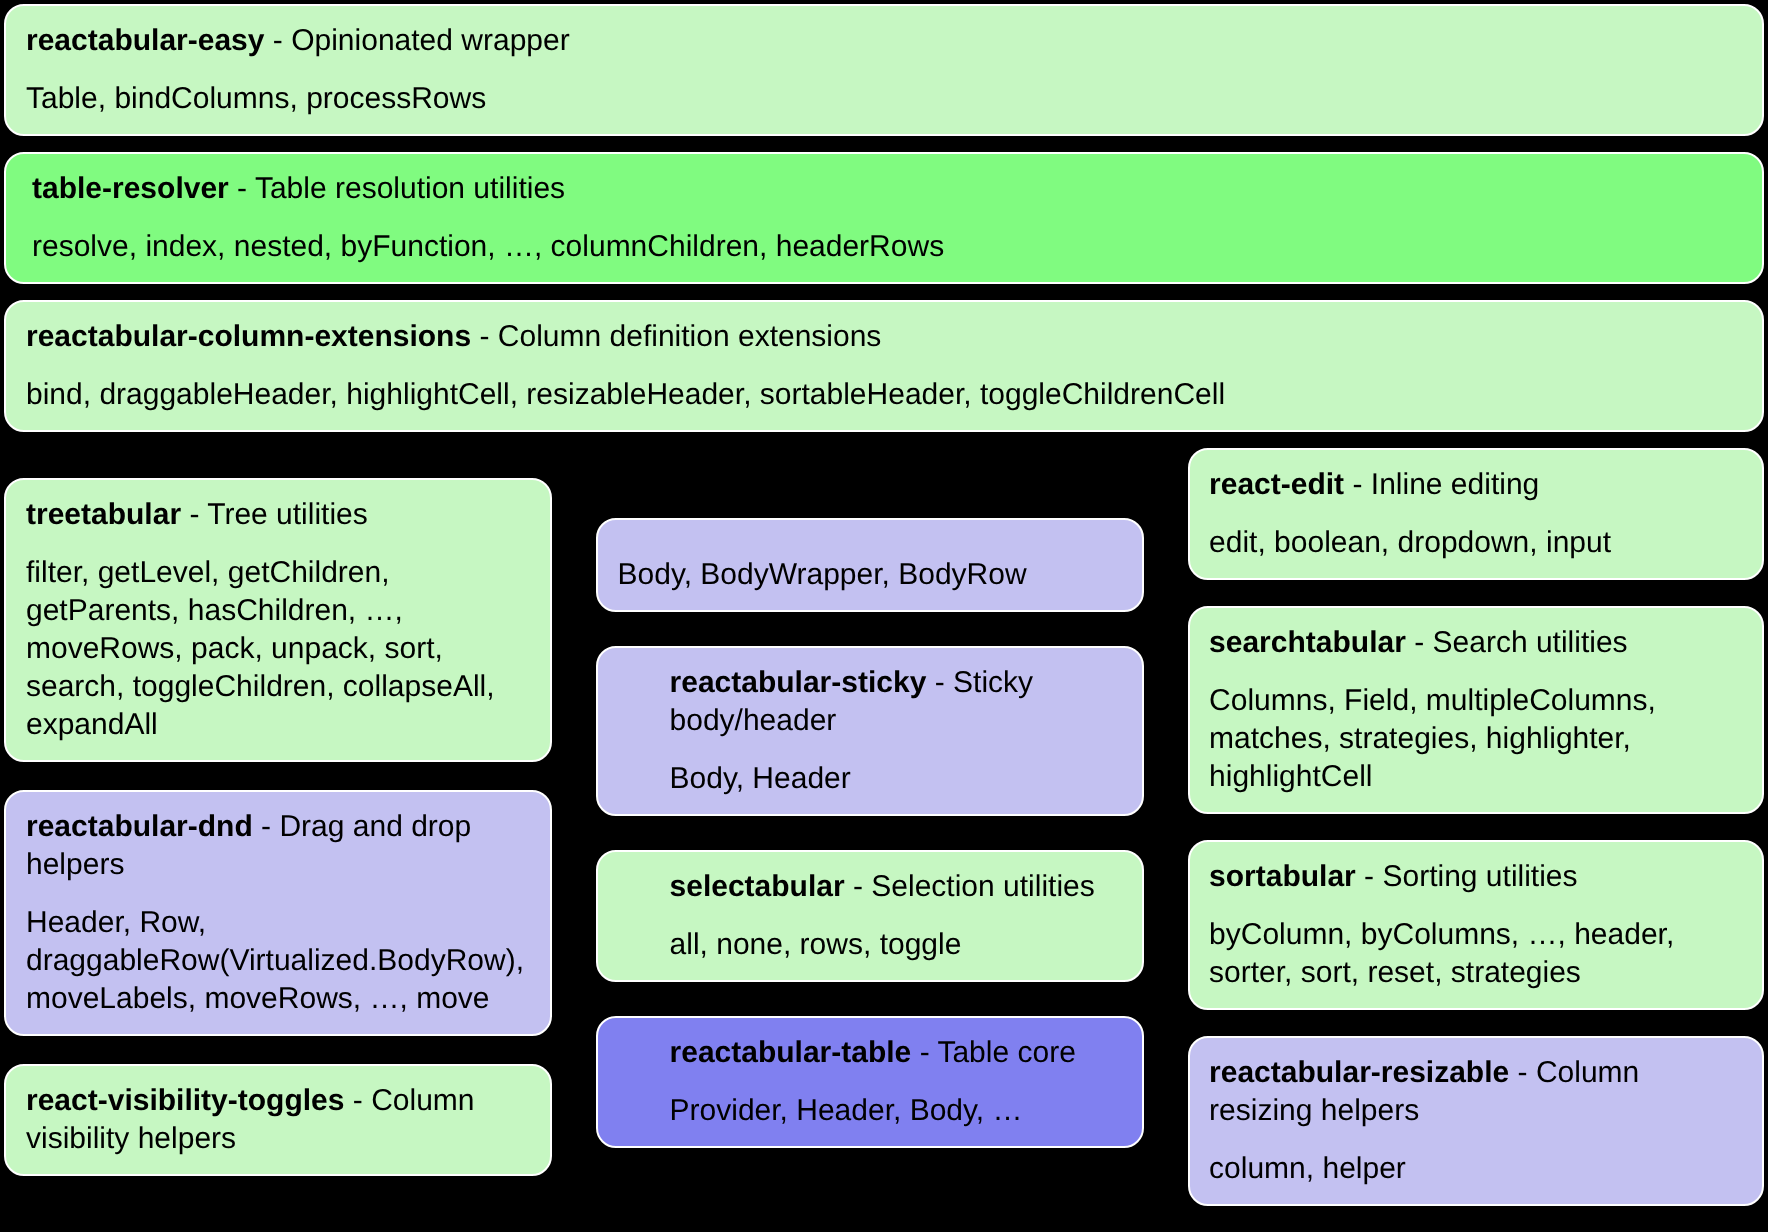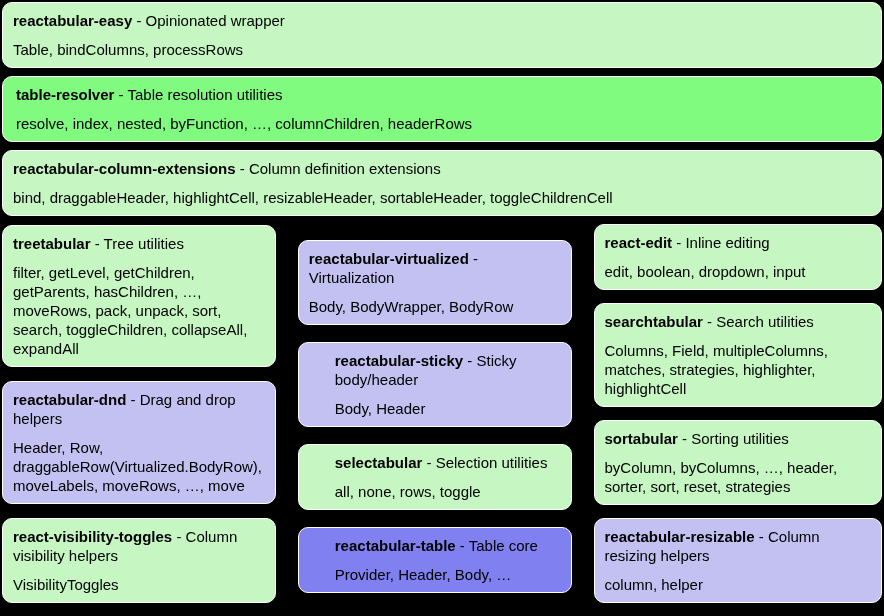--- a/index.html
+++ b/index.html
@@ -70,27 +70,25 @@
       <div class="box bg-green">
         <p class="title"><span class="pkg">treetabular</span><span> - </span><span>Tree utilities</span></p>
         <p class="exports">filter, getLevel, getChildren, getParents, hasChildren, …, moveRows, pack, unpack, sort, search, toggleChildren, collapseAll, expandAll</p>
       </div>
       <div class="box bg-lav">
         <p class="title"><span class="pkg">reactabular-dnd</span><span> - </span><span>Drag and drop helpers</span></p>
         <p class="exports">Header, Row, draggableRow(Virtualized.BodyRow), moveLabels, moveRows, …, move</p>
       </div>
       <div class="box bg-green">
         <p class="title"><span class="pkg">react-visibility-toggles</span><span> - </span><span>Column visibility helpers</span></p>
-        <p class="exports">VisibilityToggles</p>
       </div>
     </div>
 
     <div class="col col-mid">
       <div class="box bg-lav">
-        <p class="title"><span class="pkg">reactabular-virtualized</span><span> - </span><span>Virtualization</span></p>
         <p class="exports">Body, BodyWrapper, BodyRow</p>
       </div>
       <div class="box bg-lav">
         <p class="title"><span class="pkg">reactabular-sticky</span><span> - </span><span>Sticky body/header</span></p>
         <p class="exports">Body, Header</p>
       </div>
       <div class="box bg-green">
         <p class="title"><span class="pkg">selectabular</span><span> - </span><span>Selection utilities</span></p>
         <p class="exports">all, none, rows, toggle</p>
       </div>

